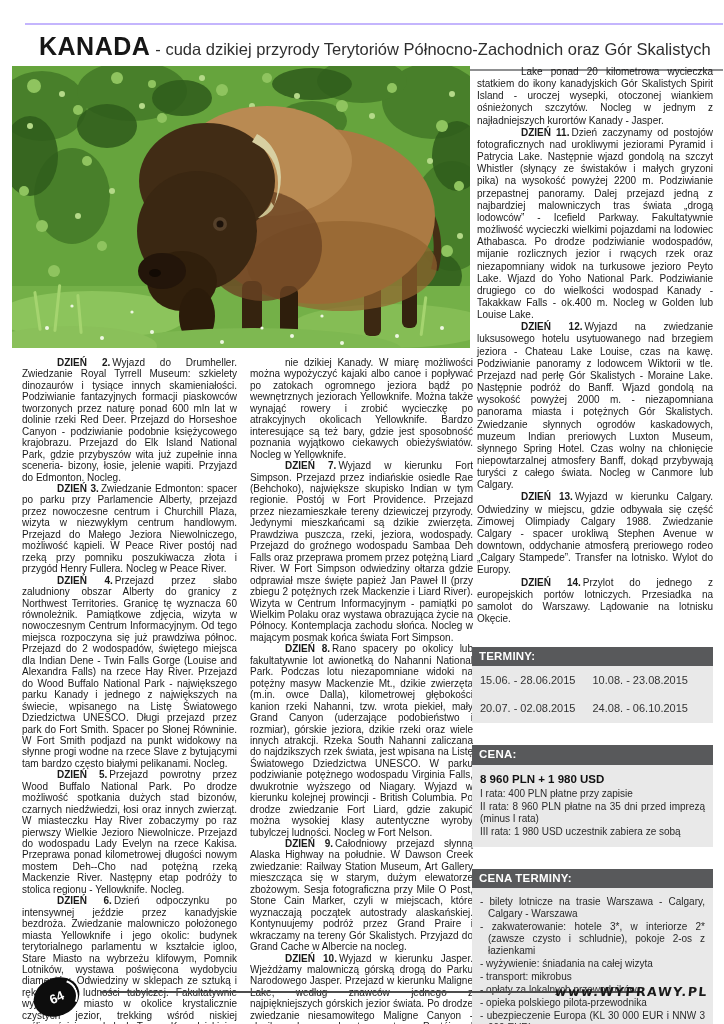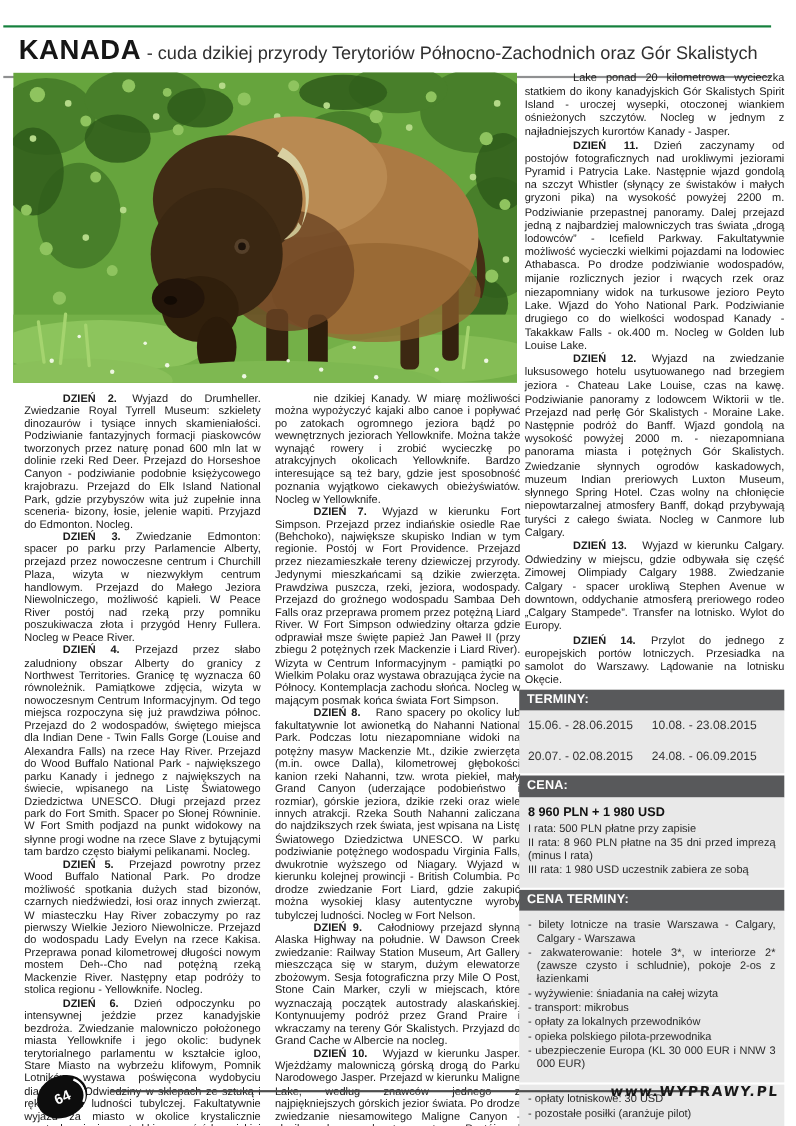--- a/index.html
+++ b/index.html
@@ -3,44 +3,44 @@
 <meta charset="utf-8">
 <style>
   html,body { margin:0; padding:0; background:#fff; }
   .page {
     position:relative; width:724px; height:1024px; background:#ffffff;
     font-family:"Liberation Sans", sans-serif; color:#1c1c1c; overflow:hidden;
   }
 
   
   header {
-    position:absolute; top:23px; left:3px; width:698px;
-    border-top:2px solid #15803d; border-bottom:2px solid #8f9091;
+    position:absolute; top:23px; left:25px; width:698px;
+    border-top:2px solid #c4b5fd; border-bottom:2px solid #8f9091;
     padding:7px 0 8px 14px; box-sizing:border-box;
   }
   .title { font-size:25px; font-weight:bold; color:#161616; letter-spacing:.5px; }
   .subtitle { font-size:16.5px; color:#2f2f2f; margin-left:5px; }
 
   
   .photo { position:absolute; left:12px; top:66px; width:458px; height:282px; margin:0; }
   .photo svg { display:block; width:100%; height:100%; }
 
   
   .col { position:absolute; text-align:justify; color:#191919; }
   .col-left  { left:13px;  top:357px; width:224px; font-size:10px; line-height:11.45px; }
   .col-mid   { left:241px; top:357px; width:232px; font-size:10px; line-height:11.45px; }
   .col-right { left:472px; top:66px;  width:241px; font-size:10px; line-height:12.15px; }
   .right-text { padding-left:5px; }
   .day { margin:0; padding-left:9px; text-indent:-9px; }
   .col-right .day { padding-left:0; text-indent:0; }
-  .day b { margin-right:14px;padding-left:44px; }
+  .day b { margin-right:2px;padding-left:44px; }
   .day b:empty { margin:0; }
 
   
-  .info { margin-top:2px; }
+  .info { margin-top:22px; }
   .info-bar {
     background:#58595b; color:#ffffff; font-weight:bold; font-size:11.5px;
     padding:3px 6px 4px 7px; letter-spacing:.2px;
   }
   .info-body { background:#e9e9e9; padding:8px 8px 9px 8px; font-size:10px; line-height:12px; color:#2a2a2a; }
   .dates-grid { display:grid; grid-template-columns:1fr 1fr; row-gap:16px; font-size:11px; color:#333; }
   .price { font-weight:bold; font-size:11.5px; margin-bottom:3px; color:#111; }
   .rata { margin-top:1px; }
   .item { padding-left:8px; text-indent:-8px; margin-bottom:1px; }
 
@@ -221,31 +221,31 @@
     <div class="info">
       <div class="info-bar">TERMINY:</div>
       <div class="info-body dates-grid">
 
           <div class="date">15.06. - 28.06.2015</div>
 
           <div class="date">10.08. - 23.08.2015</div>
 
           <div class="date">20.07. - 02.08.2015</div>
 
-          <div class="date">24.08. - 06.09.2015</div>
+          <div class="date">24.08. - 06.10.2015</div>
 
       </div>
     </div>
 
     <div class="info">
       <div class="info-bar">CENA:</div>
       <div class="info-body">
         <div class="price">8 960 PLN + 1 980 USD</div>
 
-          <div class="rata">I rata: 500 PLN płatne przy zapisie</div>
+          <div class="rata">I rata: 400 PLN płatne przy zapisie</div>
 
           <div class="rata">II rata: 8 960 PLN płatne na 35 dni przed imprezą (minus I rata)</div>
 
           <div class="rata">III rata: 1 980 USD uczestnik zabiera ze sobą</div>
 
       </div>
     </div>
 
     <div class="info">
       <div class="info-bar">CENA TERMINY:</div>

